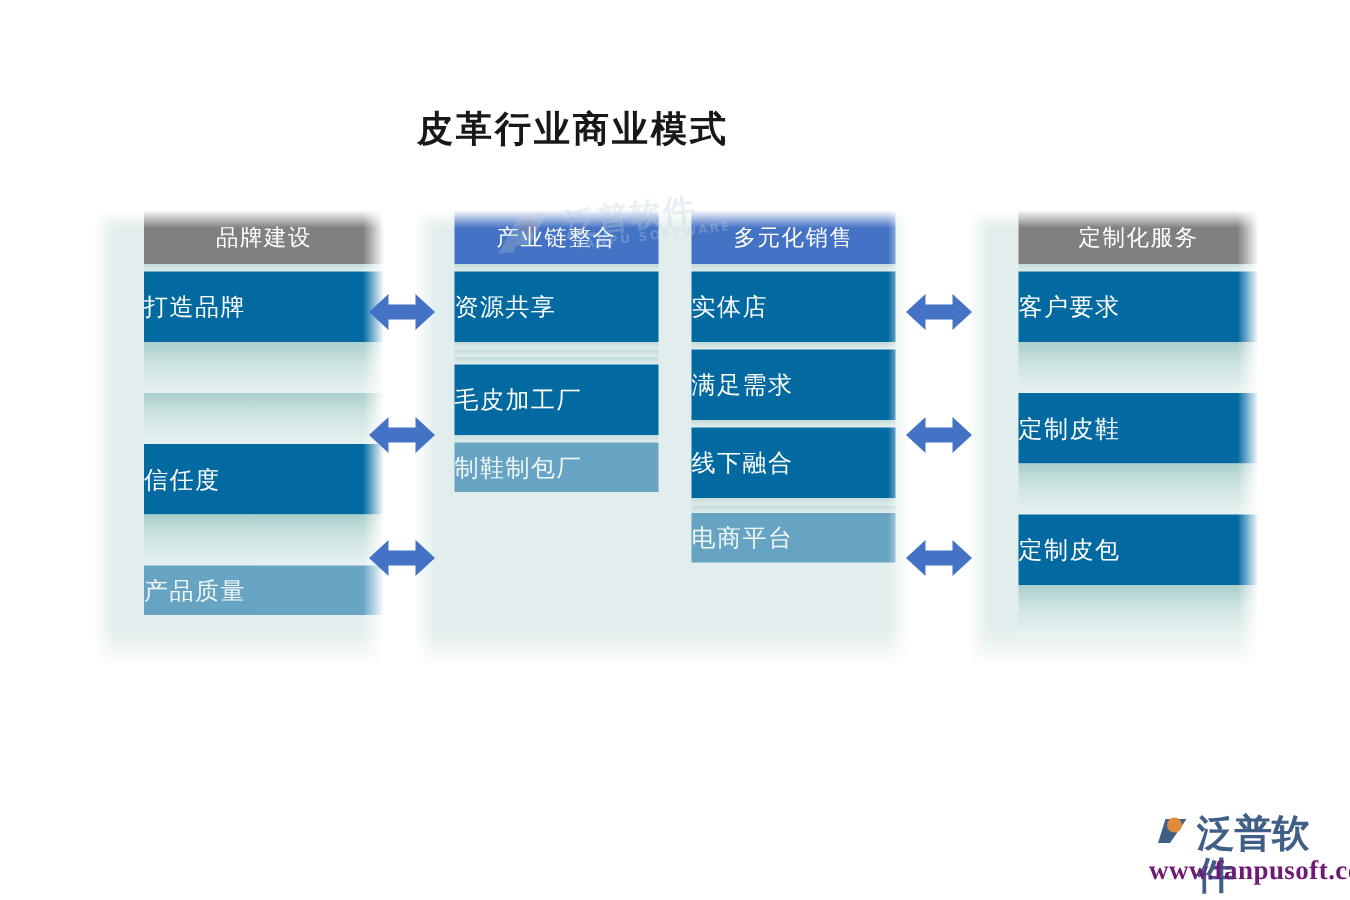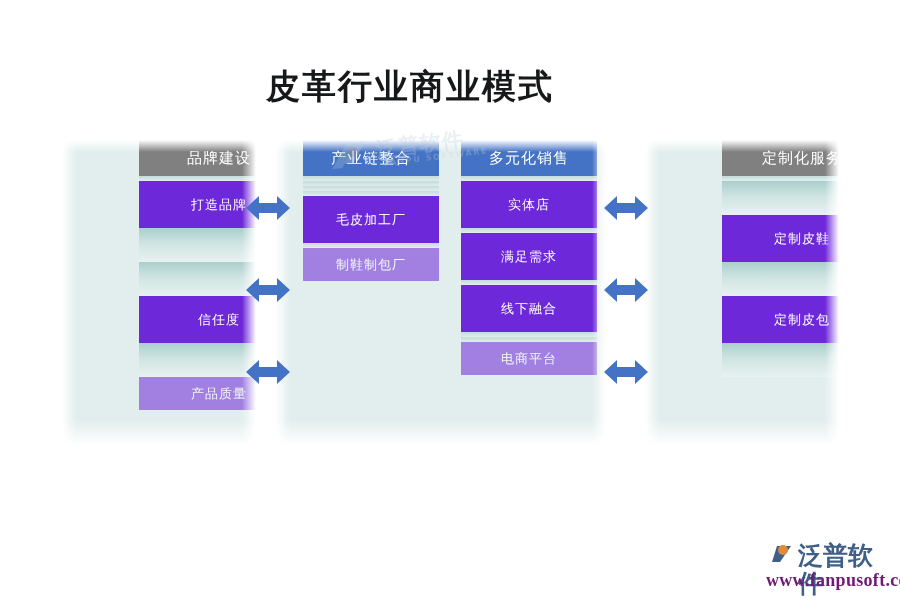--- a/index.html
+++ b/index.html
@@ -9,26 +9,25 @@
     font-family:"DejaVu Sans","Liberation Sans",sans-serif;
     overflow:hidden;
     position:relative;
   }
 
   
   #page-title{
     position:absolute;
     left:0; top:64px; width:764px;
     text-align:center;
-    font-size:34px;
+    font-size:24px;
     font-weight:700;
     color:#17181a;
     letter-spacing:2px;
     line-height:44px;
-    padding-left:28px;
   }
 
   
   #diagram{
     position:absolute;
     left:0; top:140px;
     width:900px; height:305px;
   }
 
   
@@ -52,21 +51,21 @@
   #panel-right { left:645px; width:194px;text-decoration:underline; }
 
   .col-inner{ position:absolute; left:0; top:0; width:100%; height:100%; }
 
   
   .subcol{ position:absolute; top:0; width:136px; }
   #subcol-a{ left:27px; }
   #subcol-b{ left:185px; }
 
   
-  .stack{ position:absolute; left:34px; top:0; width:160px;margin-left:43px; }
+  .stack{ position:absolute; left:34px; top:0; width:160px; }
 
   
   .cell-head{
     height:36px; line-height:36px;
     text-align:center;
     color:#ffffff;
     font-size:15px;
     letter-spacing:1px;
   }
   .cell-head.gray{ background:#808080; }
@@ -76,24 +75,23 @@
     height:5px;
     background:linear-gradient(to bottom,#c2dbd9,#e2eeed);
   }
   .spacer.tall{
     height:34px;
     background:linear-gradient(to bottom,#a9cfcc 0%,#cfe4e2 45%,#e7f2f1 100%);
   }
 
   .cell{
     height:47px; line-height:47px;
-    background:#6d28d9;
-    text-align:center;
+    background:#0369a1;
     color:#ffffff;
-    font-size:13px;
+    font-size:16px;
     letter-spacing:1px;
   }
   .cell.short{ height:33px; line-height:33px; }
 
   
   .fade-row{ opacity:.55; }
 
   
   .arrow{
     position:absolute;
@@ -163,20 +161,21 @@
       </div>
     </div>
   </div>
 
   <div class="panel" id="panel-mid">
     <div class="col-inner">
 
       <div class="subcol" id="subcol-a">
         <div class="cell-head blue">产业链整合</div>
         <div class="spacer"></div>
+        <div class="cell">资源共享</div>
         <div class="spacer"></div>
         <div class="spacer"></div>
         <div class="spacer"></div>
         <div class="cell">毛皮加工厂</div>
         <div class="spacer"></div>
         <div class="cell short fade-row">制鞋制包厂</div>
       </div>
 
       <div class="subcol" id="subcol-b">
         <div class="cell-head blue">多元化销售</div>
@@ -192,20 +191,21 @@
       </div>
 
     </div>
   </div>
 
   <div class="panel" id="panel-right">
     <div class="col-inner">
       <div class="stack">
         <div class="cell-head gray">定制化服务</div>
         <div class="spacer"></div>
+        <div class="cell">客户要求</div>
         <div class="spacer tall"></div>
         <div class="cell">定制皮鞋</div>
         <div class="spacer tall"></div>
         <div class="cell">定制皮包</div>
         <div class="spacer tall"></div>
       </div>
     </div>
   </div>
 
   <div class="arrow" style="left:246px;top:53px">

